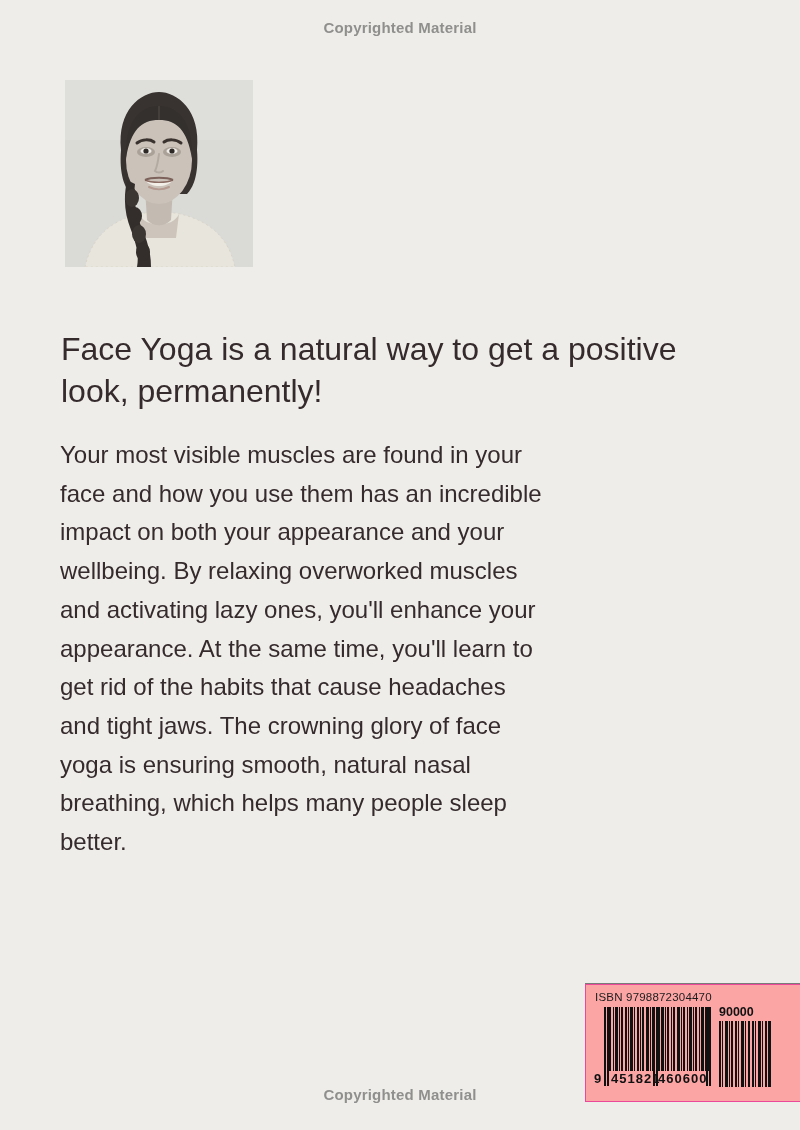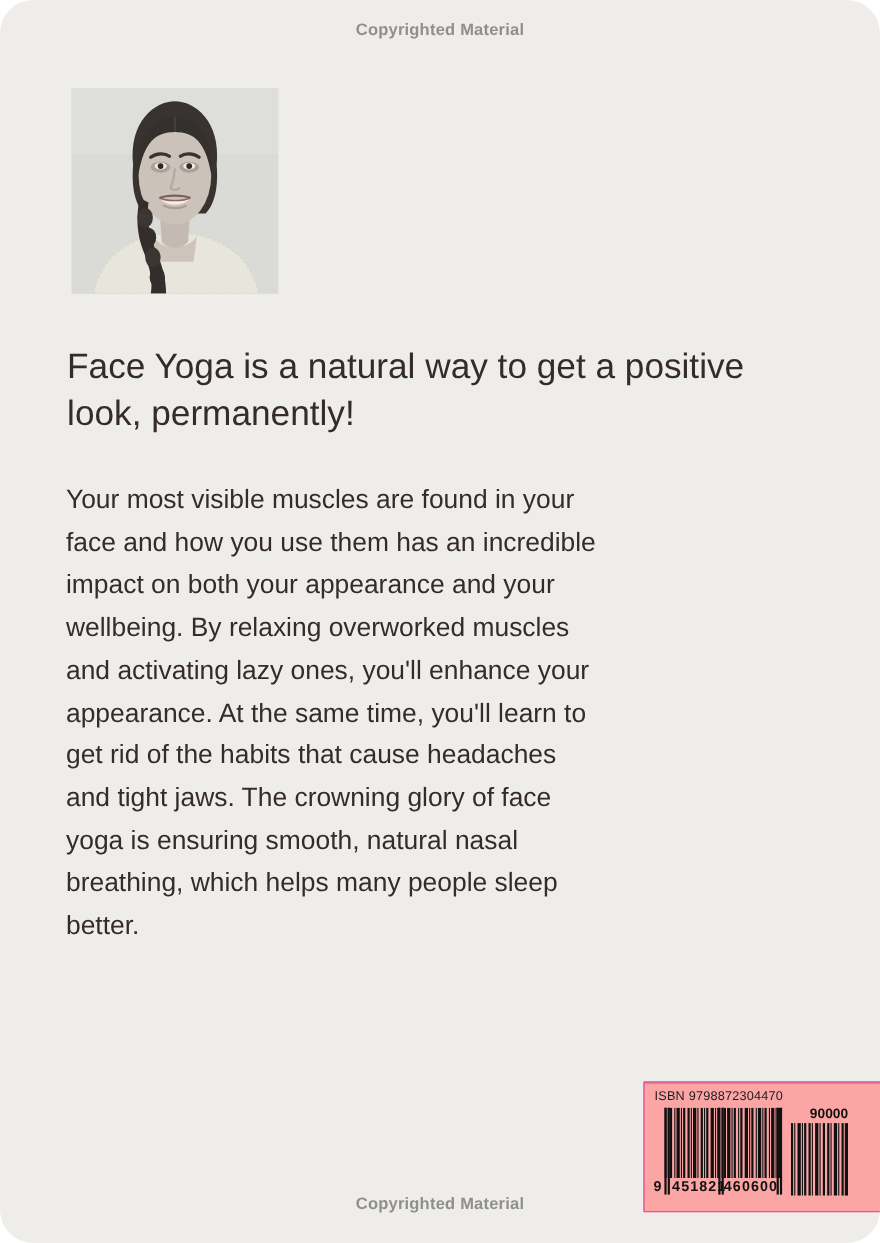--- a/index.html
+++ b/index.html
@@ -4,21 +4,20 @@
 <style>
   * { margin: 0; padding: 0; box-sizing: border-box; }
   html, body { background: #ffffff; }
   .cover {
     position: relative;
     width: 800px;
     height: 1130px;
     background: #efedea;
     overflow: hidden;
     font-family: "Liberation Sans", sans-serif;
-    border-radius: 30px;
   }
   .copyright {
     position: absolute;
     left: 0;
     width: 100%;
     text-align: center;
     font-size: 15px;
     font-weight: 700;
     color: #8f8f8d;
     letter-spacing: 0.2px;
@@ -43,21 +42,21 @@
     top: 76px;
     width: 475px;
     font-size: 28.5px;
     line-height: 38px;
     color: #352b2d;
     white-space: pre-line;
   }
   .headline {
     position: absolute;
     left: 61px;
-    top: 312px;
+    top: 328px;
     width: 700px;
     font-size: 32px;
     line-height: 42px;
     color: #352b2d;
     white-space: pre-line;
   }
   .description {
     position: absolute;
     left: 60px;
     top: 436px;
@@ -113,21 +112,21 @@
 
   .supp-barcode {
     position: absolute;
     left: 133px;
     top: 20px;
     width: 52px;
   }
   .supp-label {
     display: block;
     width: 100%;
-    text-align: right;
+    text-align: left;
     font-size: 12.5px;
     font-weight: 700;
     color: #111;
     margin-bottom: 2px;
   }
   .supp-barcode svg { display: block; }
 </style>
 </head>
 <body>
 

